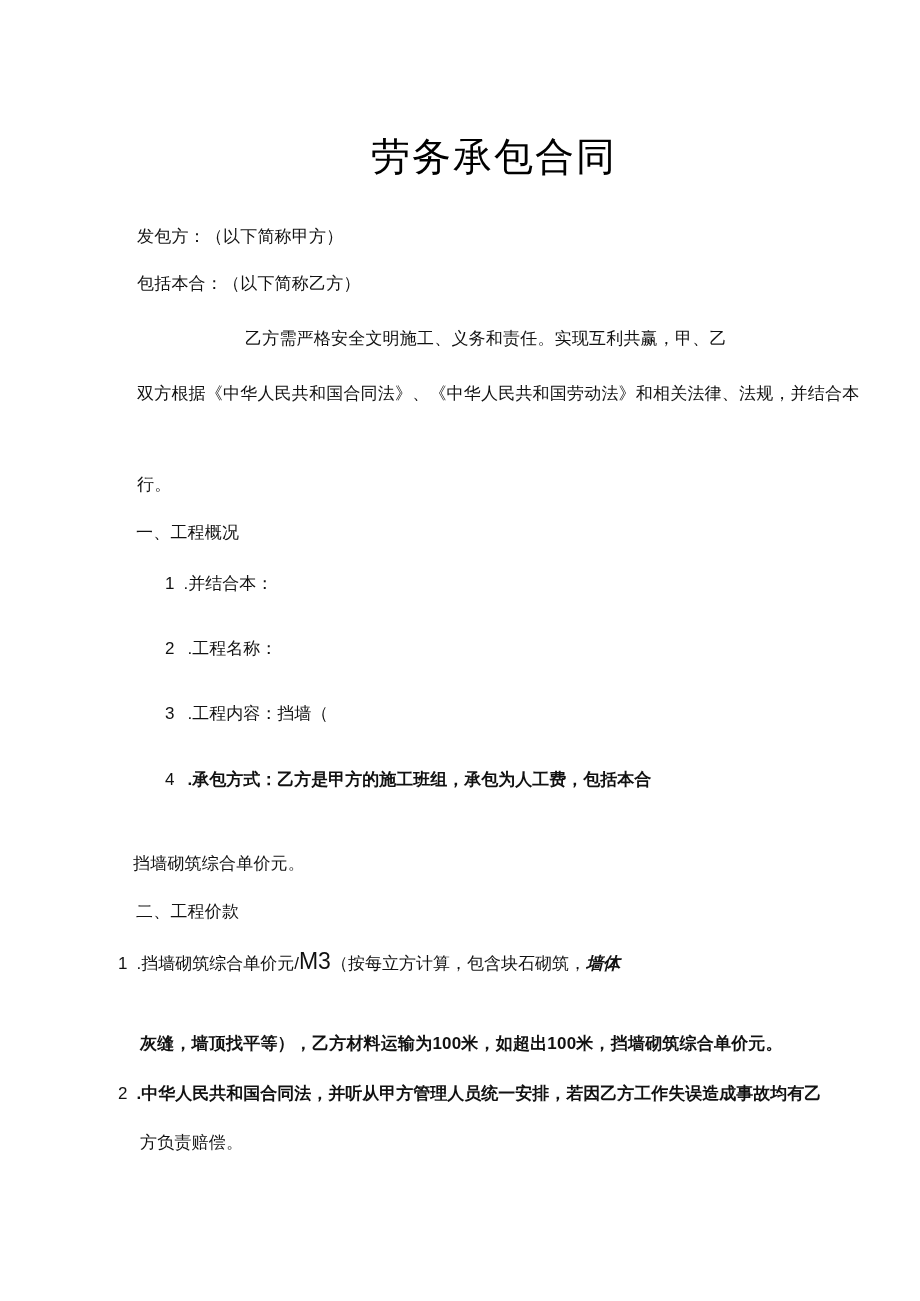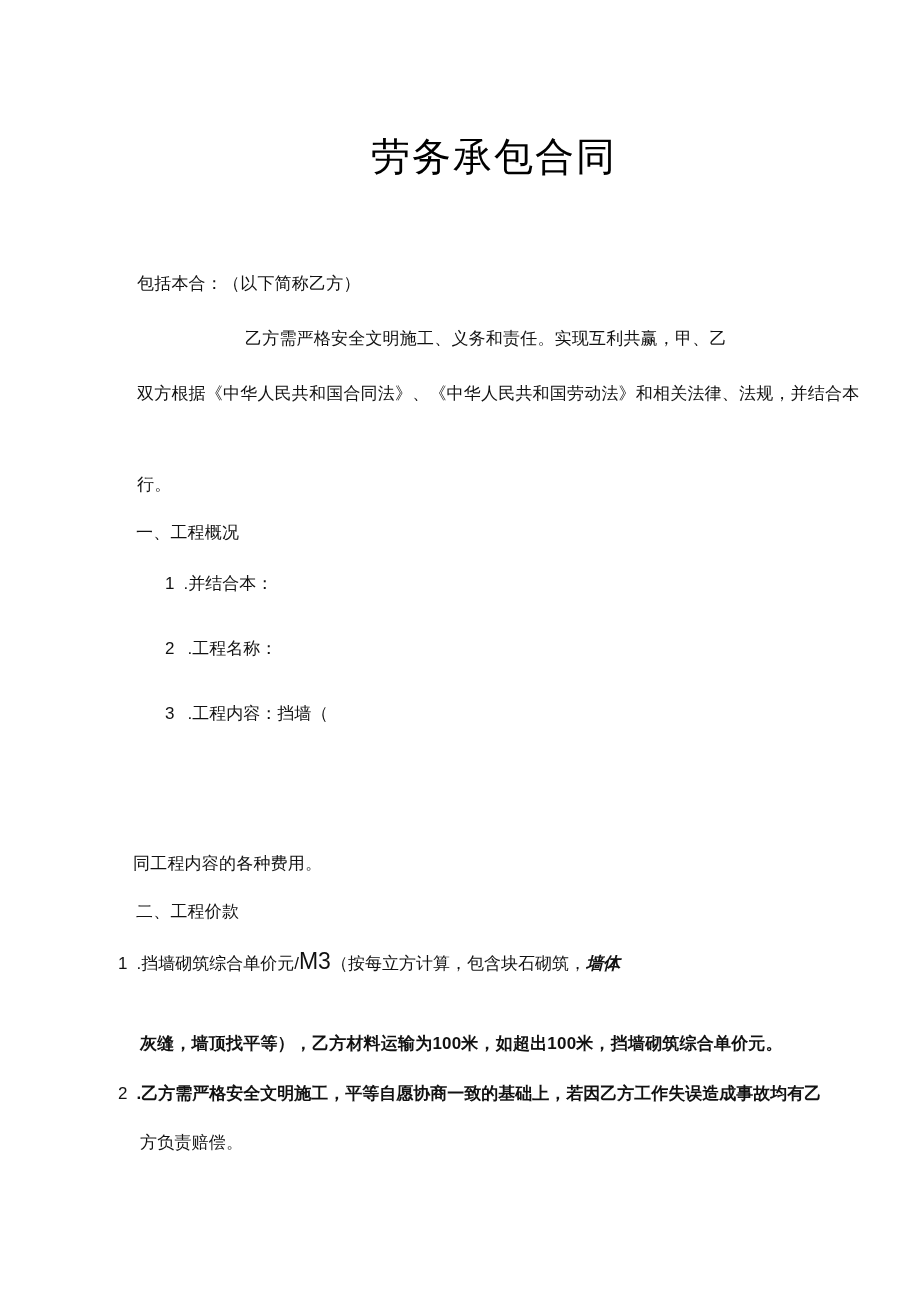--- a/index.html
+++ b/index.html
@@ -61,20 +61,21 @@
   .num-row .gap-1 { display: inline-block; width: 9px; }
   .num-row .gap-2 { display: inline-block; width: 13px; }
 </style>
 </head>
 <body>
 
 <div class="page">
 
   <h1 class="doc-title">劳务承包合同</h1>
 
+  <div class="line" style="top:225px; left:137px;">发包方：（以下简称甲方）</div>
 
   <div class="line" style="top:272px; left:137px;">包括本合：（以下简称乙方）</div>
 
   <div class="line" style="top:327px; left:245px;">乙方需严格安全文明施工、义务和责任。实现互利共赢，甲、乙</div>
 
   <div class="line" style="top:376px; left:137px;margin-top:6px;">双方根据《中华人民共和国合同法》、《中华人民共和国劳动法》和相关法律、法规，并结合本</div>
 
 
   <div class="line" style="top:473px; left:137px;">行。</div>
 
@@ -85,30 +86,33 @@
   </div>
 
   <div class="num-row" style="top:637px; left:165px;">
     <span class="num">2</span><span class="gap-2"></span><span>.</span><span>工程名称：</span>
   </div>
 
   <div class="num-row" style="top:702px; left:165px;">
     <span class="num">3</span><span class="gap-2"></span><span>.</span><span>工程内容：挡墙（</span>
   </div>
 
+  <div class="num-row w-semibold" style="top:768px; left:165px;">
+    <span class="num" style="font-weight:normal;">4</span><span class="gap-2"></span><span>.</span><span>承包方式：乙方是甲方的施工班组，承包为人工费，包括本合</span>
+  </div>
 
-  <div class="line" style="top:852px; left:133px;">同工程内容的各种费用。</div>
+  <div class="line" style="top:852px; left:133px;">挡墙砌筑综合单价元。</div>
 
   <div class="line" style="top:900px; left:136px;">二、工程价款</div>
 
   <div class="num-row" style="top:949px; left:118px;">
     <span class="num">1</span><span class="gap-1"></span><span>.</span><span>挡墙砌筑综合单价元/</span><span class="big-unit">M3</span><span>（按每立方计算，包含块石砌筑，</span><span class="italic">墙体</span>
   </div>
 
   <div class="line w-semibold" style="top:1032px; left:140px;">灰缝，墙顶找平等），乙方材料运输为100米，如超出100米，挡墙砌筑综合单价元。</div>
 
   <div class="num-row w-semibold" style="top:1082px; left:118px;">
-    <span class="num" style="font-weight:normal;">2</span><span class="gap-1"></span><span>.</span><span>乙方需严格安全文明施工，平等自愿协商一致的基础上，若因乙方工作失误造成事故均有乙</span>
+    <span class="num" style="font-weight:normal;">2</span><span class="gap-1"></span><span>.</span><span>中华人民共和国合同法，并听从甲方管理人员统一安排，若因乙方工作失误造成事故均有乙</span>
   </div>
 
   <div class="line" style="top:1131px; left:140px;">方负责赔偿。</div>
 
 </div>
 
 </body></html>

